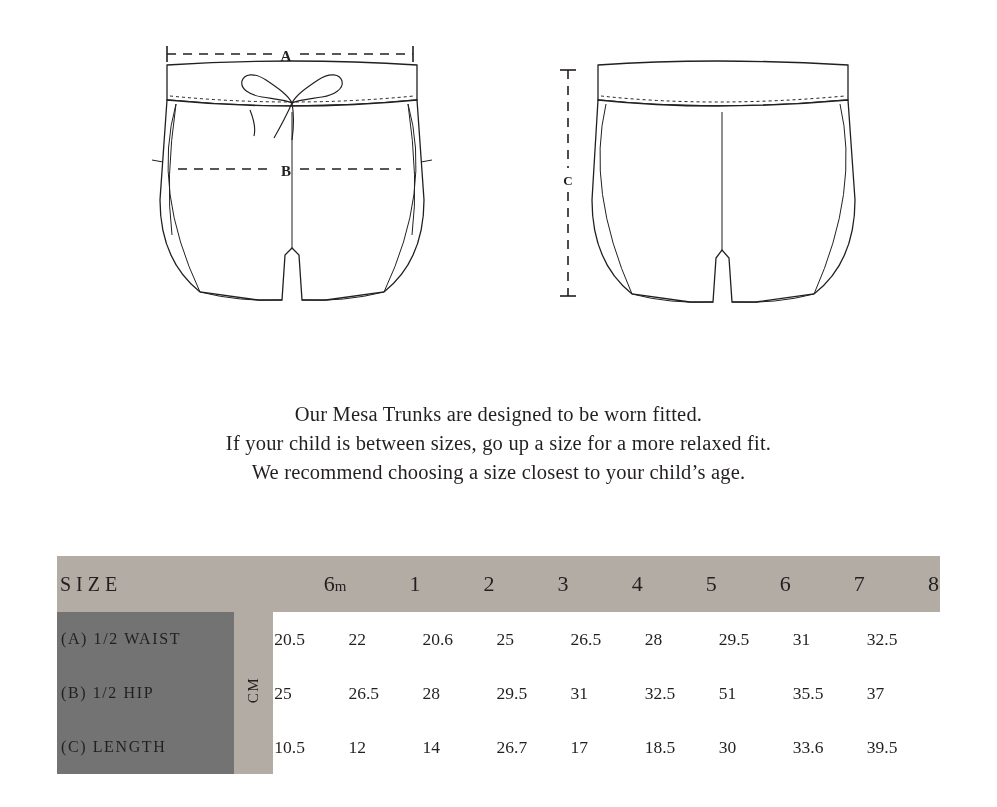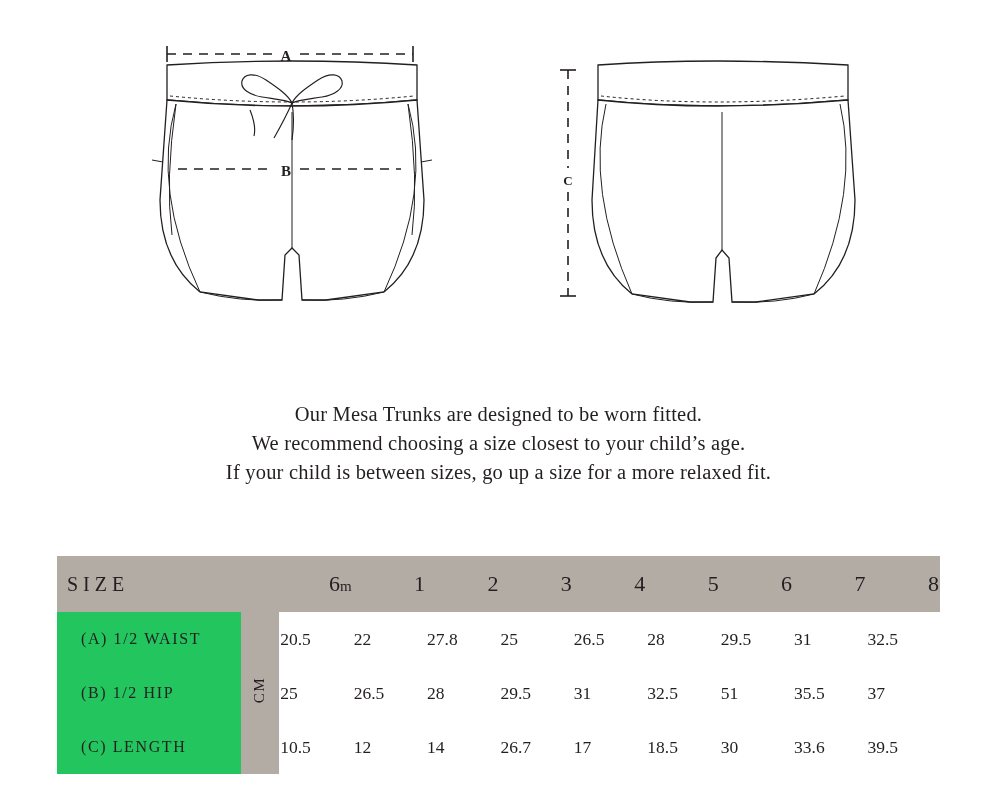--- a/index.html
+++ b/index.html
@@ -57,21 +57,21 @@
   .size-table tr.header-row {
     background: #b3aca4;
   }
   .size-table tr.header-row th {
     height: 54px;
     font-weight: normal;
     color: #231f20;
   }
   .size-table th.size-label {
     text-align: left;
-    padding-left: 10px;
+    padding-left: 3px;
     font-size: 20px;
     letter-spacing: 5px;
     width: 178px;
   }
   .size-table th.unit-head {
     width: 38px;
     background: #b3aca4;
   }
   .size-table th.size-col {
     font-size: 22px;
@@ -81,23 +81,23 @@
   .size-table th.size-col .sub {
     font-size: 15px;
   }
 
   .size-table td {
     height: 52px;
     font-size: 17.5px;
     color: #231f20;
   }
   .size-table td.row-label {
-    background: #22c55e;
+    background: #737373;
     text-align: left;
-    padding-left: 24px;
+    padding-left: 4px;
     font-size: 16px;
     letter-spacing: 1.6px;
   }
   .size-table td.unit-cell {
     background: #b3aca4;
     text-align: center;
     vertical-align: middle;
     padding: 0;
   }
   .unit-vert {
@@ -190,22 +190,22 @@
       <line x1="568" y1="192" x2="568" y2="296" stroke-dasharray="9,7"></line>
       <line x1="560" y1="70" x2="576" y2="70"></line>
       <line x1="560" y1="296" x2="576" y2="296"></line>
     </g>
     <text x="568" y="185" font-family="Liberation Serif, serif" font-size="13" font-weight="bold" text-anchor="middle" fill="#231f20">C</text>
   </svg>
 </div>
 
 <div class="description">
   <p>Our Mesa Trunks are designed to be worn fitted.</p>
+  <p>If your child is between sizes, go up a size for a more relaxed fit.</p>
   <p>We recommend choosing a size closest to your child’s age.</p>
-  <p>If your child is between sizes, go up a size for a more relaxed fit.</p>
 </div>
 
 <table class="size-table">
   <thead>
     <tr class="header-row">
       <th class="size-label">SIZE</th>
       <th class="unit-head"></th>
       <th class="size-col"><span>6</span><span class="sub">m</span></th>
       <th class="size-col">1</th>
       <th class="size-col">2</th>
@@ -216,21 +216,21 @@
       <th class="size-col">7</th>
       <th class="size-col">8</th>
     </tr>
   </thead>
   <tbody>
     <tr>
       <td class="row-label">(A)  1/2 WAIST</td>
       <td class="unit-cell" rowspan="3"><span class="unit-vert">CM</span></td>
       <td class="val">20.5</td>
       <td class="val">22</td>
-      <td class="val">27.8</td>
+      <td class="val">20.6</td>
       <td class="val">25</td>
       <td class="val">26.5</td>
       <td class="val">28</td>
       <td class="val">29.5</td>
       <td class="val">31</td>
       <td class="val">32.5</td>
     </tr>
     <tr>
       <td class="row-label">(B)  1/2 HIP</td>
       <td class="val">25</td>

